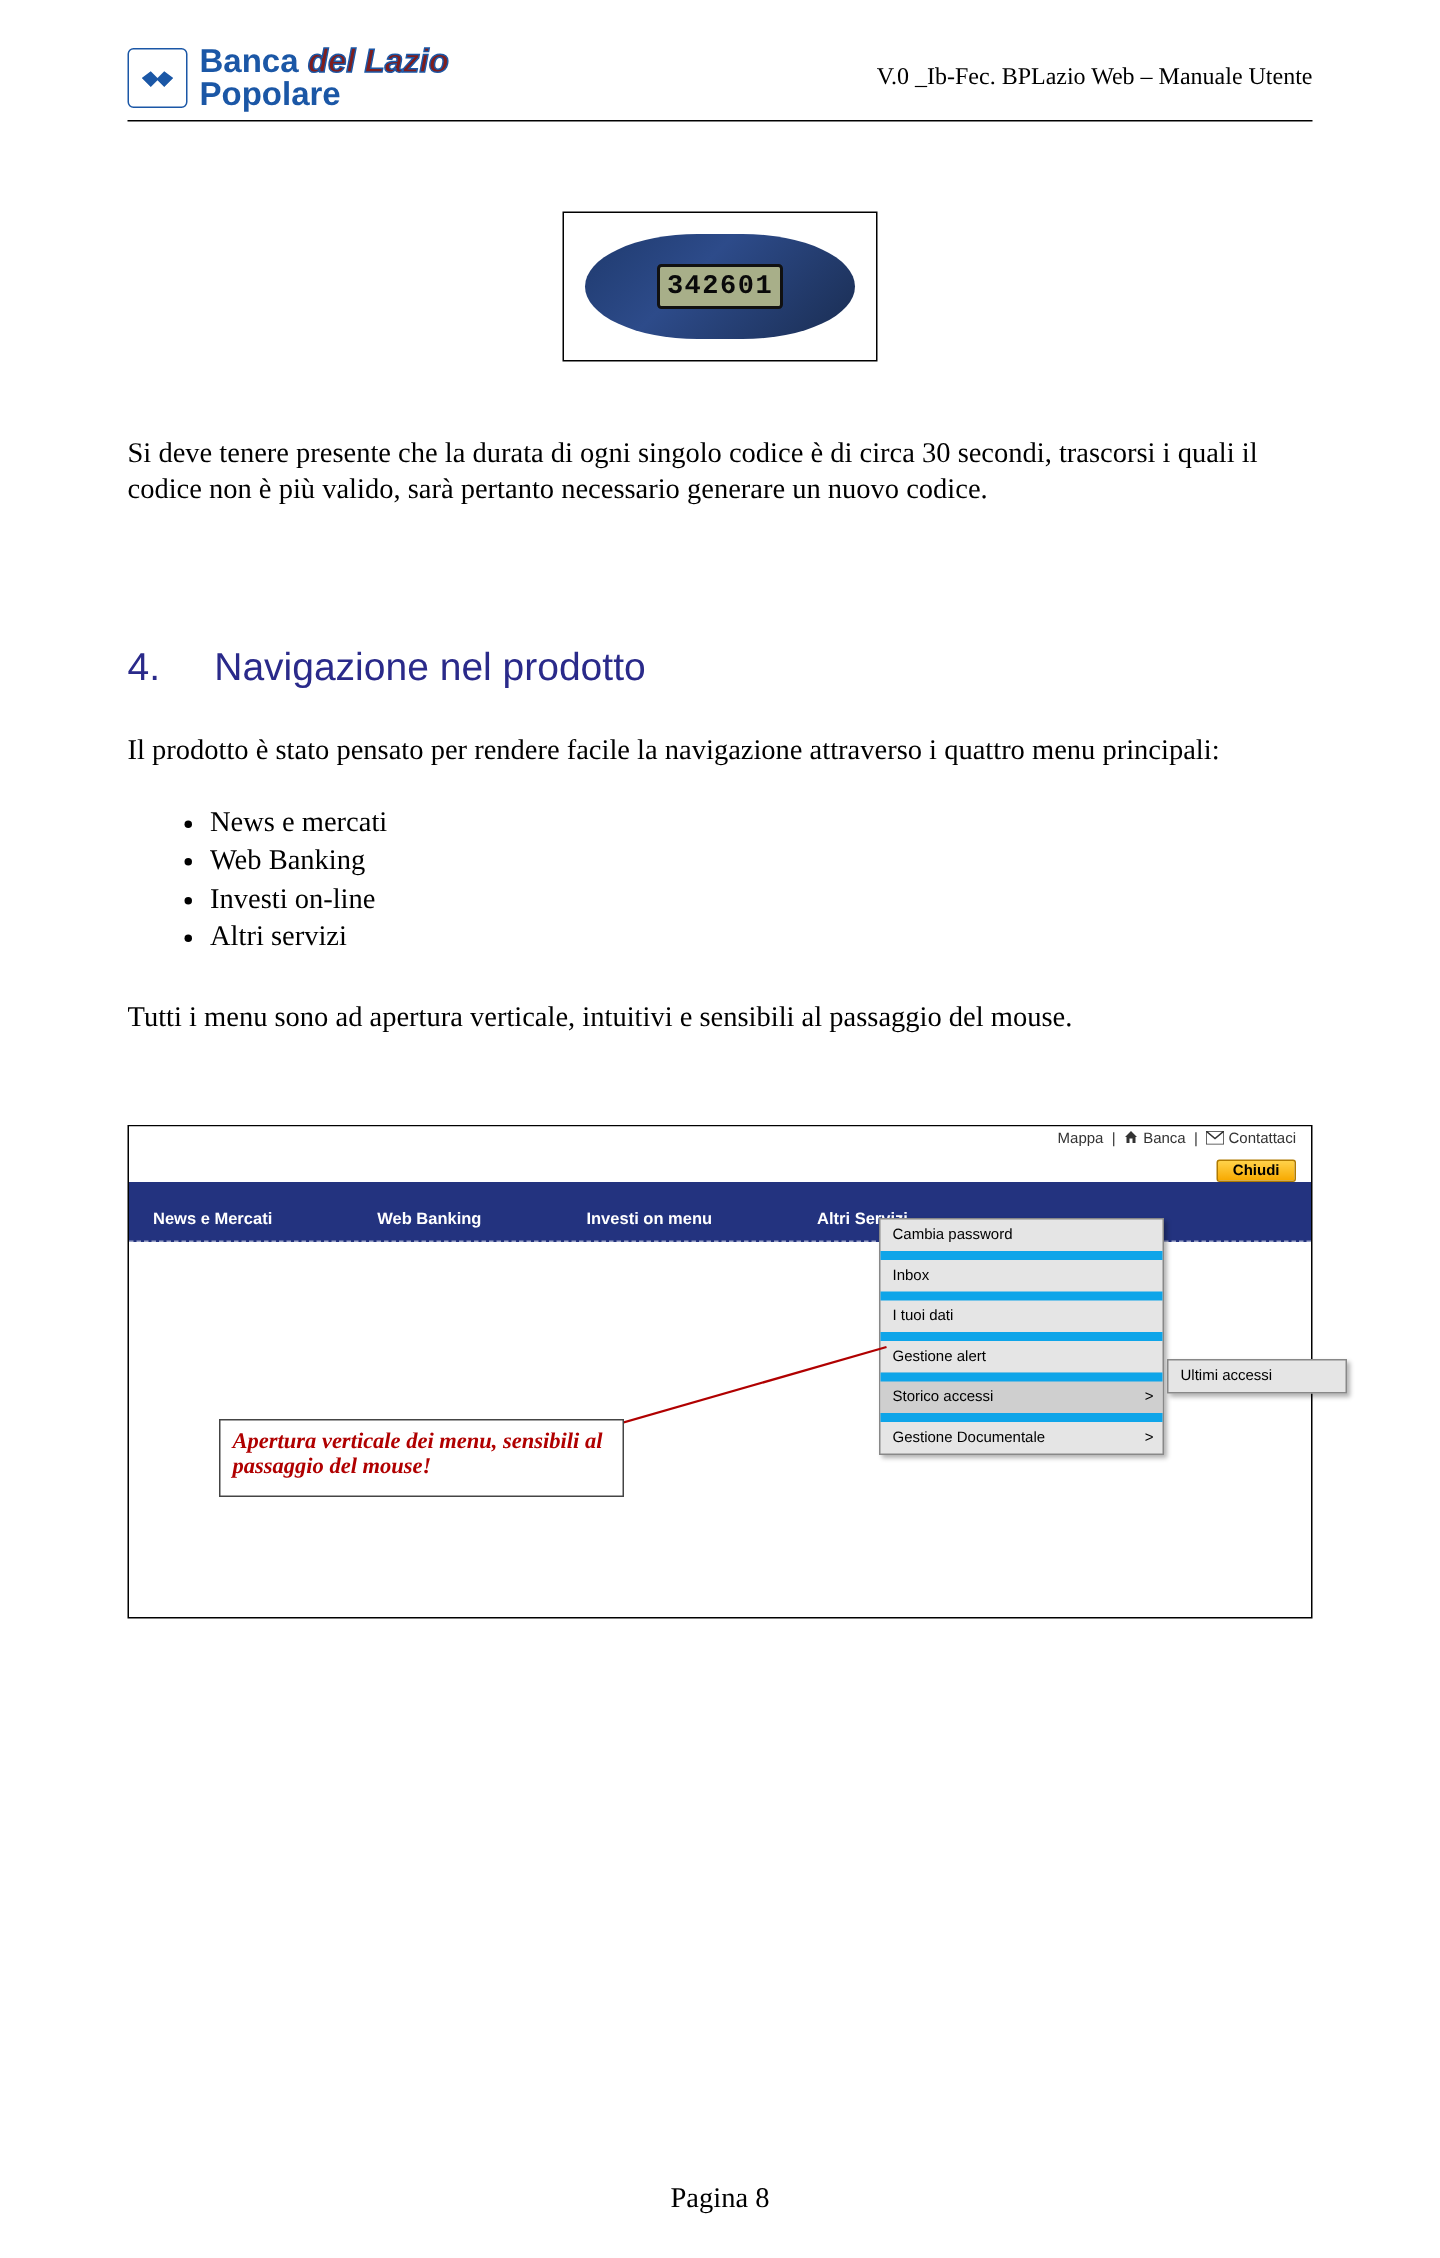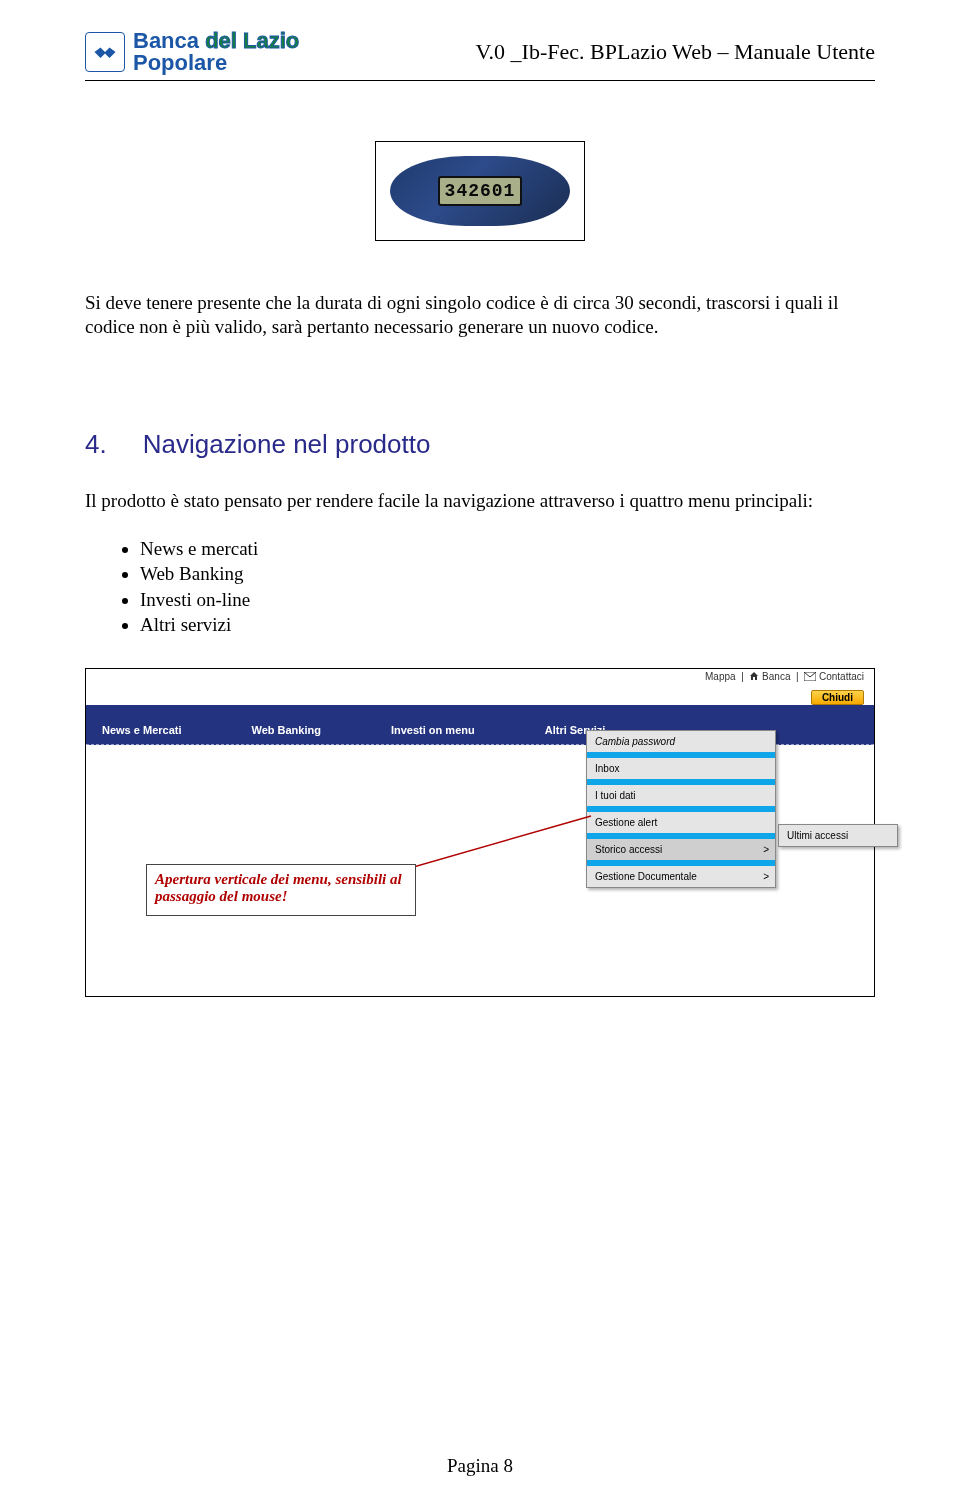--- a/index.html
+++ b/index.html
@@ -41,25 +41,26 @@
   .logo-mark svg { width: 30px; height: 30px; }
   .logo-text {
     display: flex; flex-direction: column;
     font-family: Arial, Helvetica, sans-serif;
     font-weight: bold;
     color: #1b57a6;
     font-size: 22px;
     line-height: 1.0;
   }
   .logo-text .line1 .outline {
-    color: #15803d;
+    color: #7f1d1d;
     -webkit-text-stroke: 1px #1b57a6;
+    font-style: italic;
   }
   .header-title {
-    font-size: 22px;
+    font-size: 16px;
   }
   
   .token-figure {
     width: 210px;
     margin: 0 auto 50px auto;
     border: 1px solid #000;
     padding: 14px 10px;
     display: flex;
     justify-content: center;
   }
@@ -165,21 +166,21 @@
     border: 1px solid #888;
     box-shadow: 2px 2px 3px rgba(0,0,0,0.3);
     font-family: Verdana, Arial, sans-serif;
     font-size: 10px;
   }
   .dropdown .ditem {
     padding: 5px 8px;
     border-top: 6px solid #0ea5e9;
     position: relative;
   }
-  .dropdown .ditem:first-child { border-top: none; font-style: italic; }
+  .dropdown .ditem:first-child { border-top: none; }
   .dropdown .ditem.sel { background: #cfcfcf; }
   .dropdown .arrow {
     position: absolute; right: 6px; top: 5px;
     font-size: 10px;
   }
   .flyout {
     position: absolute;
     top: 155px;
     left: 692px;
     width: 120px;
@@ -255,20 +256,21 @@
 
   <p class="intro-text">Il prodotto è stato pensato per rendere facile la navigazione attraverso i quattro menu principali:</p>
 
   <ul class="menu-list">
     <li>News e mercati</li>
     <li>Web Banking</li>
     <li>Investi on-line</li>
     <li>Altri servizi</li>
   </ul>
 
+  <p class="closing-text">Tutti i menu sono ad apertura verticale, intuitivi e sensibili al passaggio del mouse.</p>
 
   <div class="app-mock">
 
     <div class="app-top">
       <span>Mappa</span>
       &nbsp;|&nbsp;
       <span class="ico">
         <svg width="10" height="10" viewBox="0 0 10 10">
             <path d="M1 5 L5 1 L9 5 L8 5 L8 9 L6 9 L6 6 L4 6 L4 9 L2 9 L2 5 Z" fill="#333"></path>
           </svg>

